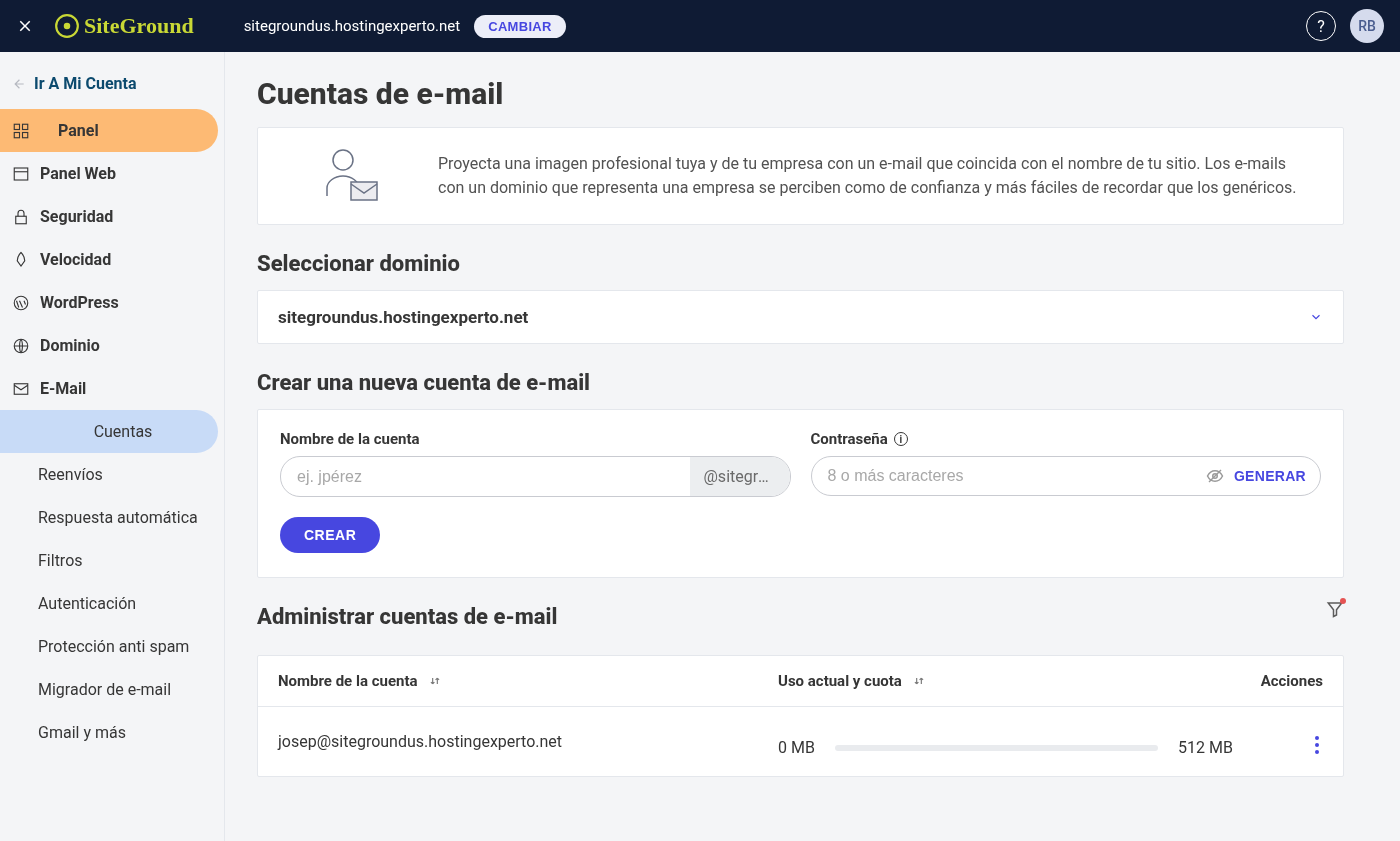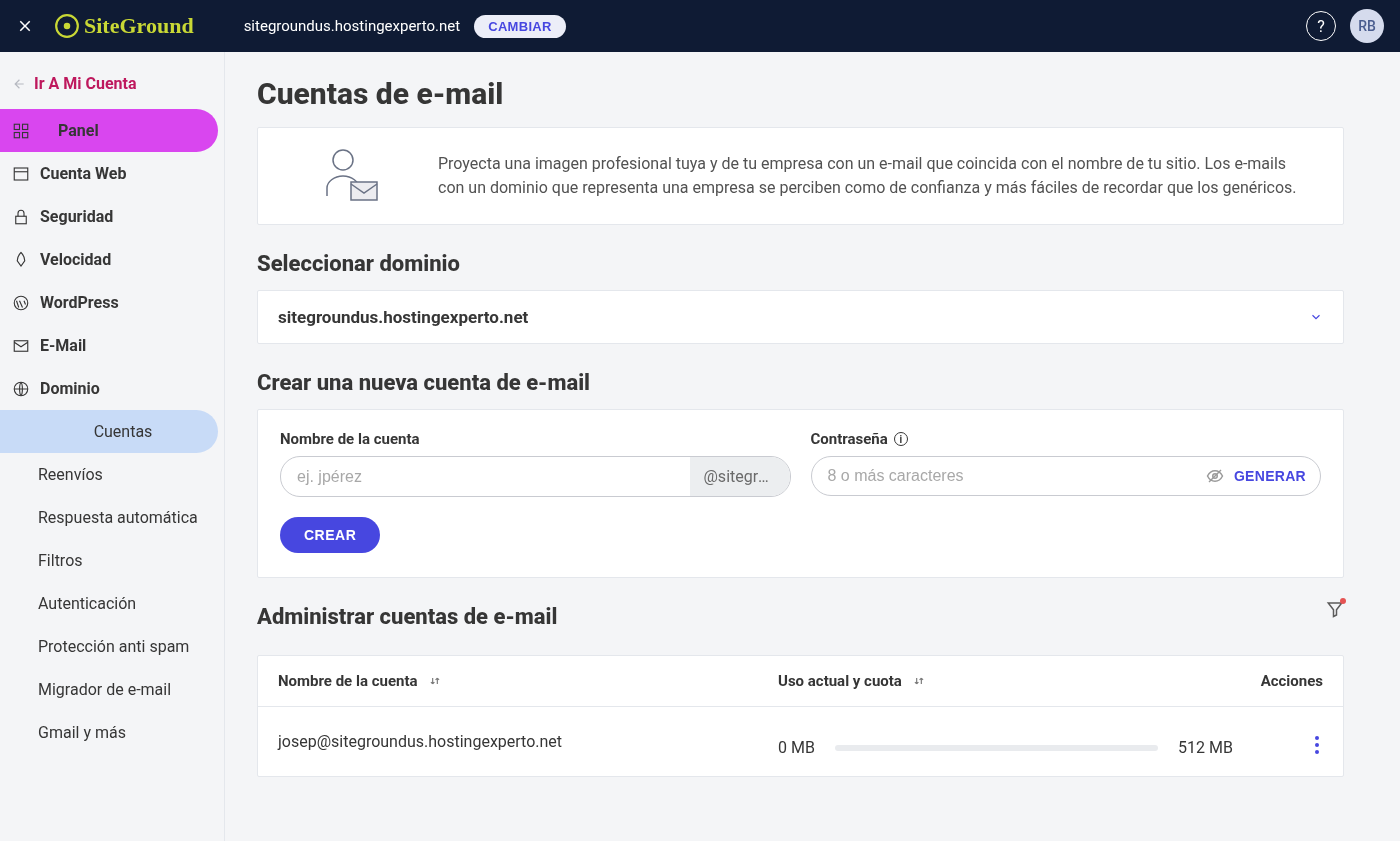--- a/index.html
+++ b/index.html
@@ -33,33 +33,33 @@
   .sidebar {
     width: 225px;
     background: #f4f5f7;
     border-right:1px solid #e4e7ec;
     overflow-y:auto;
     padding-top:10px;
   }
   .back-link {
     display:flex; align-items:center; gap:8px;
     padding: 12px 10px 16px 12px;
-    font-weight:700; font-size:16px; color:#be185d; cursor:pointer;
+    font-weight:700; font-size:16px; color:#0c4a6e; cursor:pointer;
   }
   .back-link svg { fill:#b6b9c1;}
   .nav-item {
     display:flex; align-items:center; gap:10px;
     padding: 12px 10px 12px 12px;
     margin-right:6px;
     font-weight:700; font-size:16px; color:#363636;
     cursor:pointer;
     border-top-right-radius:22px;
     border-bottom-right-radius:22px;
   }
-  .nav-item.active { background:#d946ef;gap:28px; }
+  .nav-item.active { background:#fdba74;gap:28px; }
   .nav-item svg { width:18px; height:18px; flex-shrink:0; fill:none; stroke:#363636; stroke-width:1.5;}
   .sub-list { padding-left: 38px; }
   .sub-item {
     padding: 12px 10px 12px 0;
     font-size:16px; font-weight:400; color:#363636; cursor:pointer;
     border-top-right-radius:22px;
     border-bottom-right-radius:22px;
     margin-right:6px;
   }
   .sub-item.active { background:#c8dbf7; margin-left:-38px; padding-left:38px;text-align:center;}
@@ -149,21 +149,21 @@
           <rect x="3" y="14" width="7" height="7"></rect>
           <rect x="14" y="14" width="7" height="7"></rect>
         </svg>
       <span>Panel</span>
     </div>
     <div class="nav-item">
       <svg viewBox="0 0 24 24">
           <rect x="3" y="4" width="18" height="16"></rect>
           <line x1="3" y1="9" x2="21" y2="9"></line>
         </svg>
-      <span>Cuenta Web</span>
+      <span>Panel Web</span>
     </div>
     <div class="nav-item">
       <svg viewBox="0 0 24 24">
           <rect x="5" y="11" width="14" height="10"></rect>
           <path d="M8 11V7a4 4 0 0 1 8 0v4"></path>
         </svg>
       <span>Seguridad</span>
     </div>
     <div class="nav-item">
       <svg viewBox="0 0 24 24">
@@ -173,31 +173,31 @@
     </div>
     <div class="nav-item">
       <svg viewBox="0 0 24 24">
           <circle cx="12" cy="12" r="9"></circle>
           <path d="M6 9l3 9M10 9l4 9M16 9l2 5"></path>
         </svg>
       <span>WordPress</span>
     </div>
     <div class="nav-item">
       <svg viewBox="0 0 24 24">
+          <circle cx="12" cy="12" r="9"></circle>
+          <path d="M3 12h18M12 3c2.5 3 2.5 15 0 18M12 3c-2.5 3-2.5 15 0 18"></path>
+        </svg>
+      <span>Dominio</span>
+    </div>
+    <div class="nav-item">
+      <svg viewBox="0 0 24 24">
           <rect x="3" y="5" width="18" height="14"></rect>
           <path d="M3 7l9 6 9-6"></path>
         </svg>
       <span>E-Mail</span>
-    </div>
-    <div class="nav-item">
-      <svg viewBox="0 0 24 24">
-          <circle cx="12" cy="12" r="9"></circle>
-          <path d="M3 12h18M12 3c2.5 3 2.5 15 0 18M12 3c-2.5 3-2.5 15 0 18"></path>
-        </svg>
-      <span>Dominio</span>
     </div>
 
     <div class="sub-list">
       <div class="sub-item active">Cuentas</div>
       <div class="sub-item">Reenvíos</div>
       <div class="sub-item">Respuesta automática</div>
       <div class="sub-item">Filtros</div>
       <div class="sub-item">Autenticación</div>
       <div class="sub-item">Protección anti spam</div>
       <div class="sub-item">Migrador de e-mail</div>

